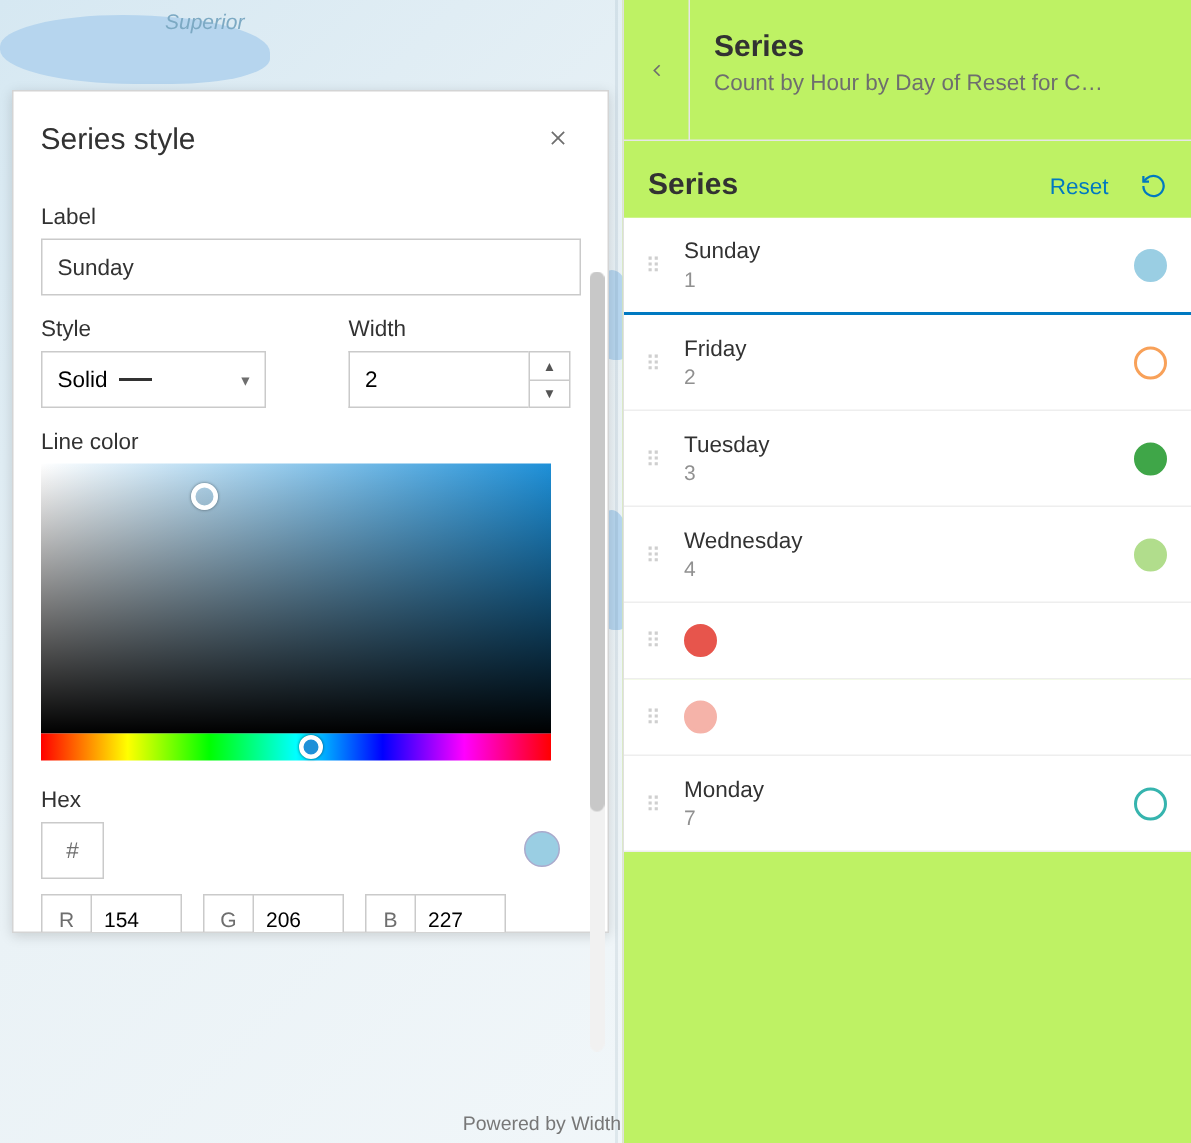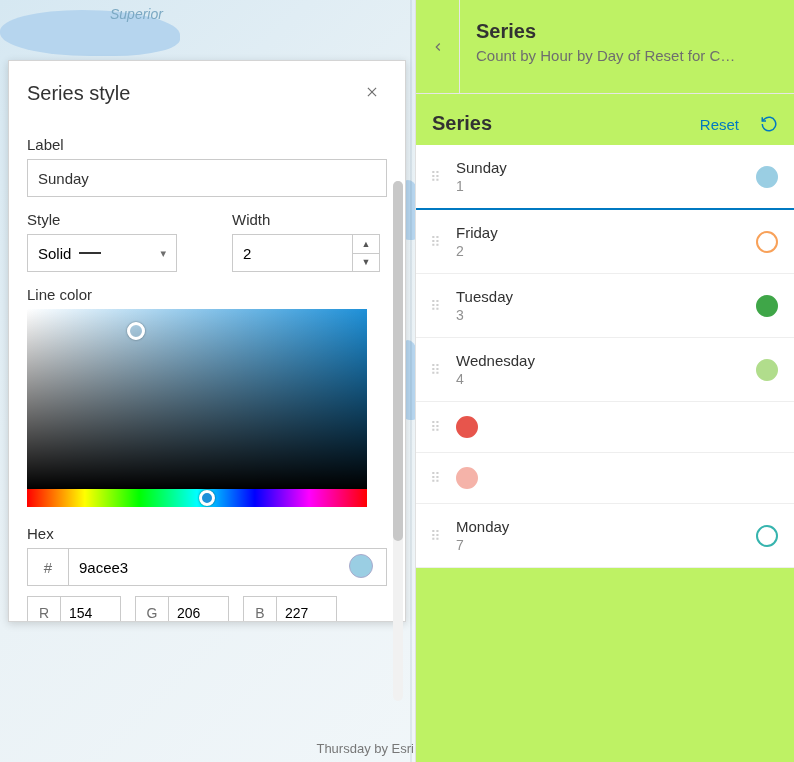--- a/index.html
+++ b/index.html
@@ -83,21 +83,21 @@
 </head>
 <body>
 
 <div class="map-bg">
   <div class="water-blob" style="top:10px;left:0;width:180px;height:46px"></div>
   <div class="water-blob" style="top:180px;left:395px;width:28px;height:60px"></div>
   <div class="water-blob" style="top:340px;left:395px;width:28px;height:80px"></div>
   <div class="map-label">Superior</div>
 </div>
 <div class="line" style="left:410px"></div>
-<div class="attribution">Thursday by Esri</div>
+<div class="attribution">Powered by Width</div>
 
 <div class="right-panel">
   <div class="rp-header">
     <div class="rp-back">
       <svg width="14" height="14" viewBox="0 0 24 24" fill="none" stroke="#6e6e6e" stroke-width="2">
           <polyline points="15 18 9 12 15 6"></polyline>
         </svg>
     </div>
     <div class="rp-titles">
       <h1>Series</h1>
@@ -222,21 +222,20 @@
     <div class="sat-val">
       <div class="sv-handle" id="sv-handle" style="left: 32%; top: 12%;"></div>
     </div>
     <div class="hue-strip">
       <div class="hue-handle" id="hue-handle" style="left: 53%;"></div>
     </div>
 
     <label class="field-label" style="margin-top:18px">Hex</label>
     <div class="hex-row">
       <div class="hex-prefix">#</div>
-      <input class="hex-input" value="9acee3" style="">
     </div>
     <div class="hex-swatch" id="hex-swatch" style="background: rgb(154, 206, 227);"></div>
 
 
     <div class="rgb-row">
       <div class="rgb-box">
         <div class="rgb-label">R</div>
         <input class="rgb-val" value="154" style="">
       </div>
       <div class="rgb-box">

